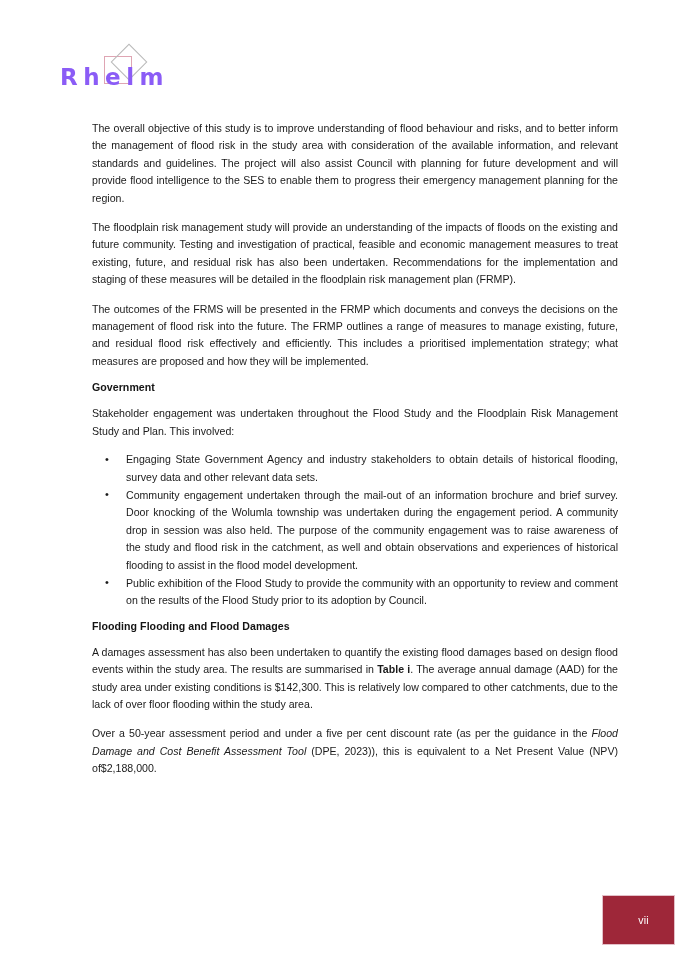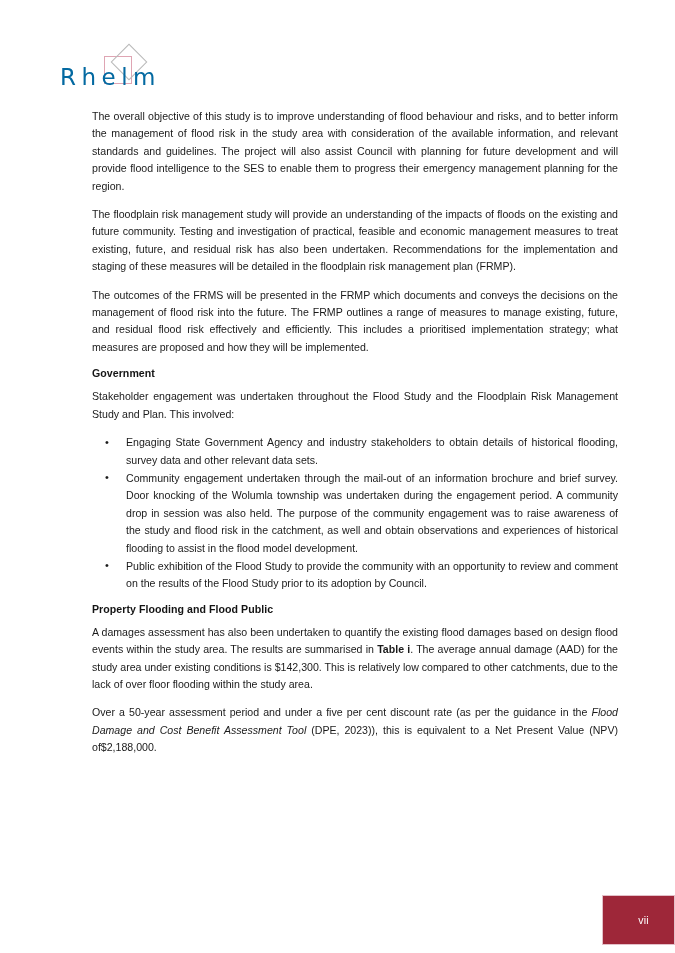--- a/index.html
+++ b/index.html
@@ -36,24 +36,24 @@
     left: 60px;
     top: 22px;
     width: 140px;
     height: 46px;
   }
   .logo-text {
     position: absolute;
     left: 0;
     top: 18px;
     font-family: "DejaVu Sans", sans-serif;
-    font-weight: normal;
+    font-weight: bold;
     font-size: 23px;
     letter-spacing: 5.5px;
-    color: #0369a1;
+    color: #8b5cf6;
     line-height: 1;
     white-space: nowrap;
   }
   .logo-square {
     position: absolute;
     left: 44px;
     top: 8px;
     width: 28px;
     height: 28px;
     border: 1.4px solid #DFA5B3;
@@ -90,21 +90,21 @@
 
   .heading {
     font-size: 10.6px;
     font-weight: bold;
     color: #141414;
     margin: 0 0 9px 0;
     letter-spacing: 0.05px;
   }
 
   p.para {
-    margin: 0 0 11px 0;
+    margin: 12px 0 11px 0;
     font-size: 10.6px;
     line-height: 17.4px;
     text-align: justify;
     text-justify: inter-word;
     color: #1a1a1a;
     hyphens: none;
   }
   p.para:last-child { margin-bottom: 0; }
 
   .bullets {
@@ -175,21 +175,21 @@
 
     <h2 class="heading">Government</h2>
     <p class="para">Stakeholder engagement was undertaken throughout the Flood Study and the Floodplain Risk Management Study and Plan. This involved:</p>
 
     <ul class="bullets">
       <li>Engaging State Government Agency and industry stakeholders to obtain details of historical flooding, survey data and other relevant data sets.</li>
       <li>Community engagement undertaken through the mail-out of an information brochure and brief survey. Door knocking of the Wolumla township was undertaken during the engagement period. A community drop in session was also held. The purpose of the community engagement was to raise awareness of the study and flood risk in the catchment, as well and obtain observations and experiences of historical flooding to assist in the flood model development.</li>
       <li>Public exhibition of the Flood Study to provide the community with an opportunity to review and comment on the results of the Flood Study prior to its adoption by Council.</li>
     </ul>
 
-    <h2 class="heading">Property Flooding and Flood Public</h2>
+    <h2 class="heading">Flooding Flooding and Flood Damages</h2>
 
     <p class="para"><span>A damages assessment has also been undertaken to quantify the existing flood damages based on design flood events within the study area. The results are summarised in </span><b class="bold">Table i</b><span>. The average annual damage (AAD) for the study area under existing conditions is $142,300. This is relatively low compared to other catchments, due to the lack of over floor flooding within the study area.</span></p>
 
     <p class="para"><span>Over a 50-year assessment period and under a five per cent discount rate (as per the guidance in the </span><i class="ital">Flood Damage and Cost Benefit Assessment Tool</i><span> (DPE, 2023)), this is equivalent to a Net Present Value (NPV) of$2,188,000.</span></p>
 
   </div>
 
   <div class="footer-box">
     <span class="footer-page-num">vii</span>
   </div>

